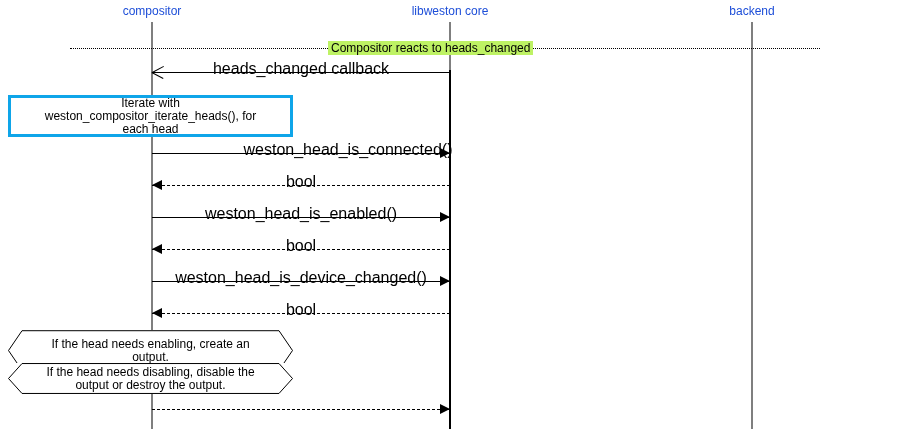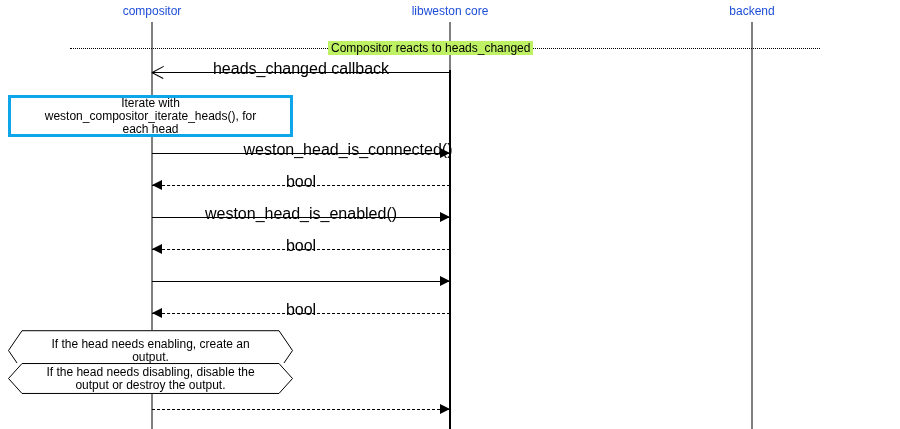--- a/index.html
+++ b/index.html
@@ -167,20 +167,21 @@
     <div class="arrowhead-filled-left" style="left: 152px; top: 185px;"></div>
     <div class="msg-label" style="left: 301px; top: 175px;">bool</div>
     <div class="msg-line solid" style="left: 152px; top: 217px; width: 298px;"></div>
     <div class="arrowhead-filled-right" style="left: 440px; top: 217px;"></div>
     <div class="msg-label" style="left: 301px; top: 207px;">weston_head_is_enabled()</div>
     <div class="msg-line dashed" style="left: 152px; top: 249px; width: 298px;"></div>
     <div class="arrowhead-filled-left" style="left: 152px; top: 249px;"></div>
     <div class="msg-label" style="left: 301px; top: 239px;">bool</div>
     <div class="msg-line solid" style="left: 152px; top: 281px; width: 298px;"></div>
     <div class="arrowhead-filled-right" style="left: 440px; top: 281px;"></div>
+    <div class="msg-label" style="left: 301px; top: 271px;">weston_head_is_device_changed()</div>
     <div class="msg-line dashed" style="left: 152px; top: 313px; width: 298px;"></div>
     <div class="arrowhead-filled-left" style="left: 152px; top: 313px;"></div>
     <div class="msg-label" style="left: 301px; top: 303px;">bool</div>
     <div class="msg-line dashed" style="left: 152px; top: 409px; width: 298px;"></div>
     <div class="arrowhead-filled-right" style="left: 440px; top: 409px;"></div>
     <div class="note-box" style="left: 8px; top: 95px; width: 285px; height: 42px;">
       <div class="note-text">Iterate with
 weston_compositor_iterate_heads(), for
 each head</div>
     </div>

